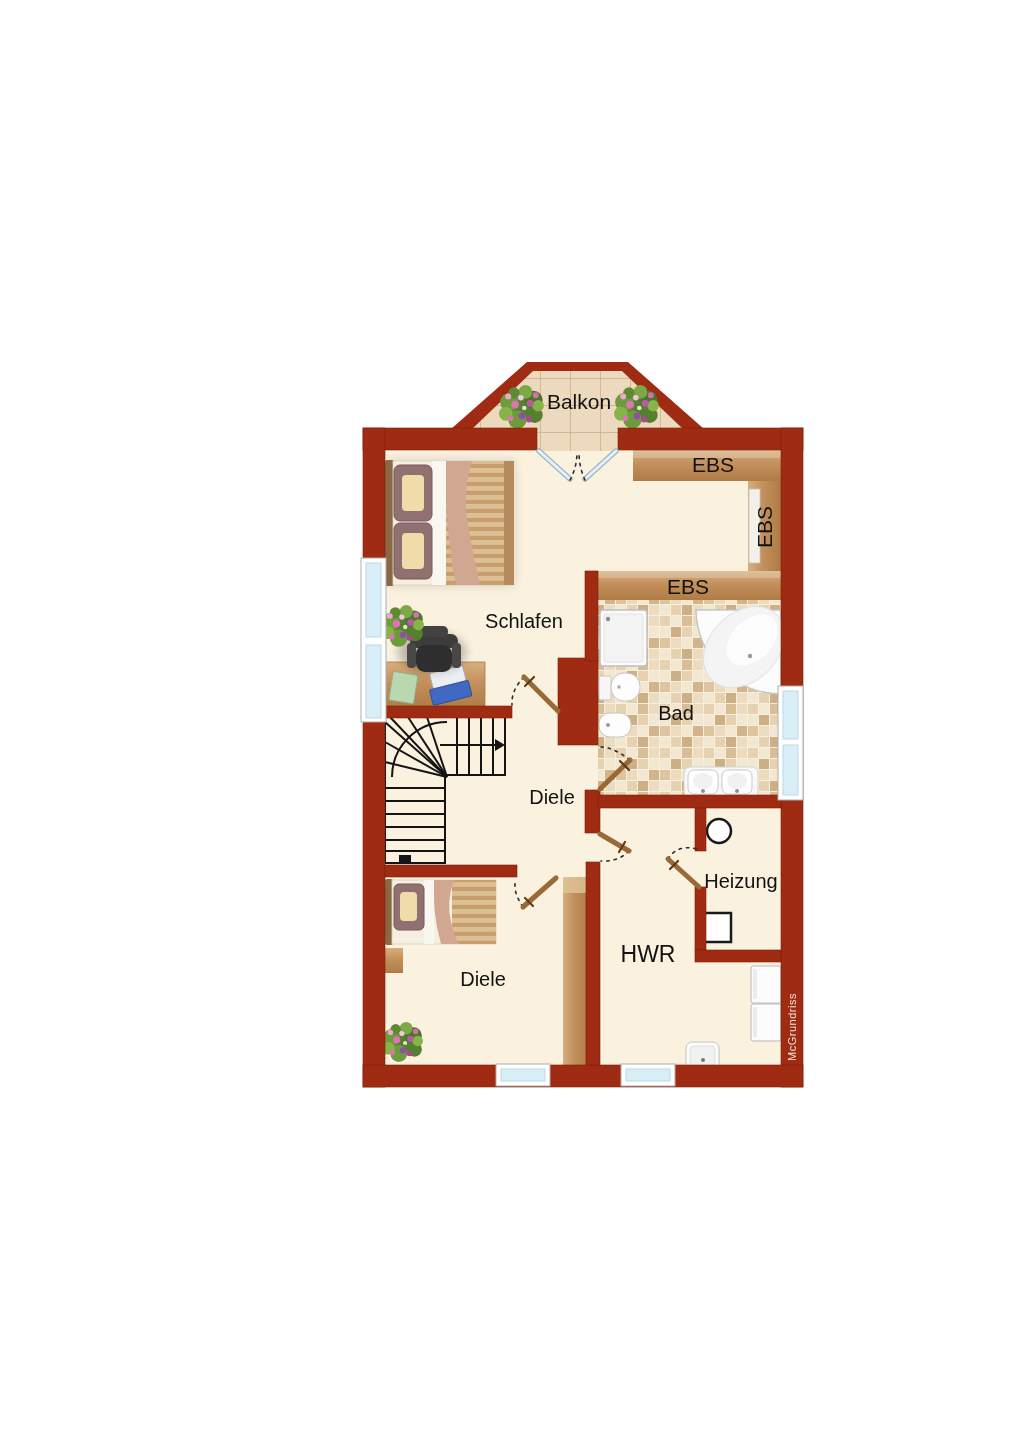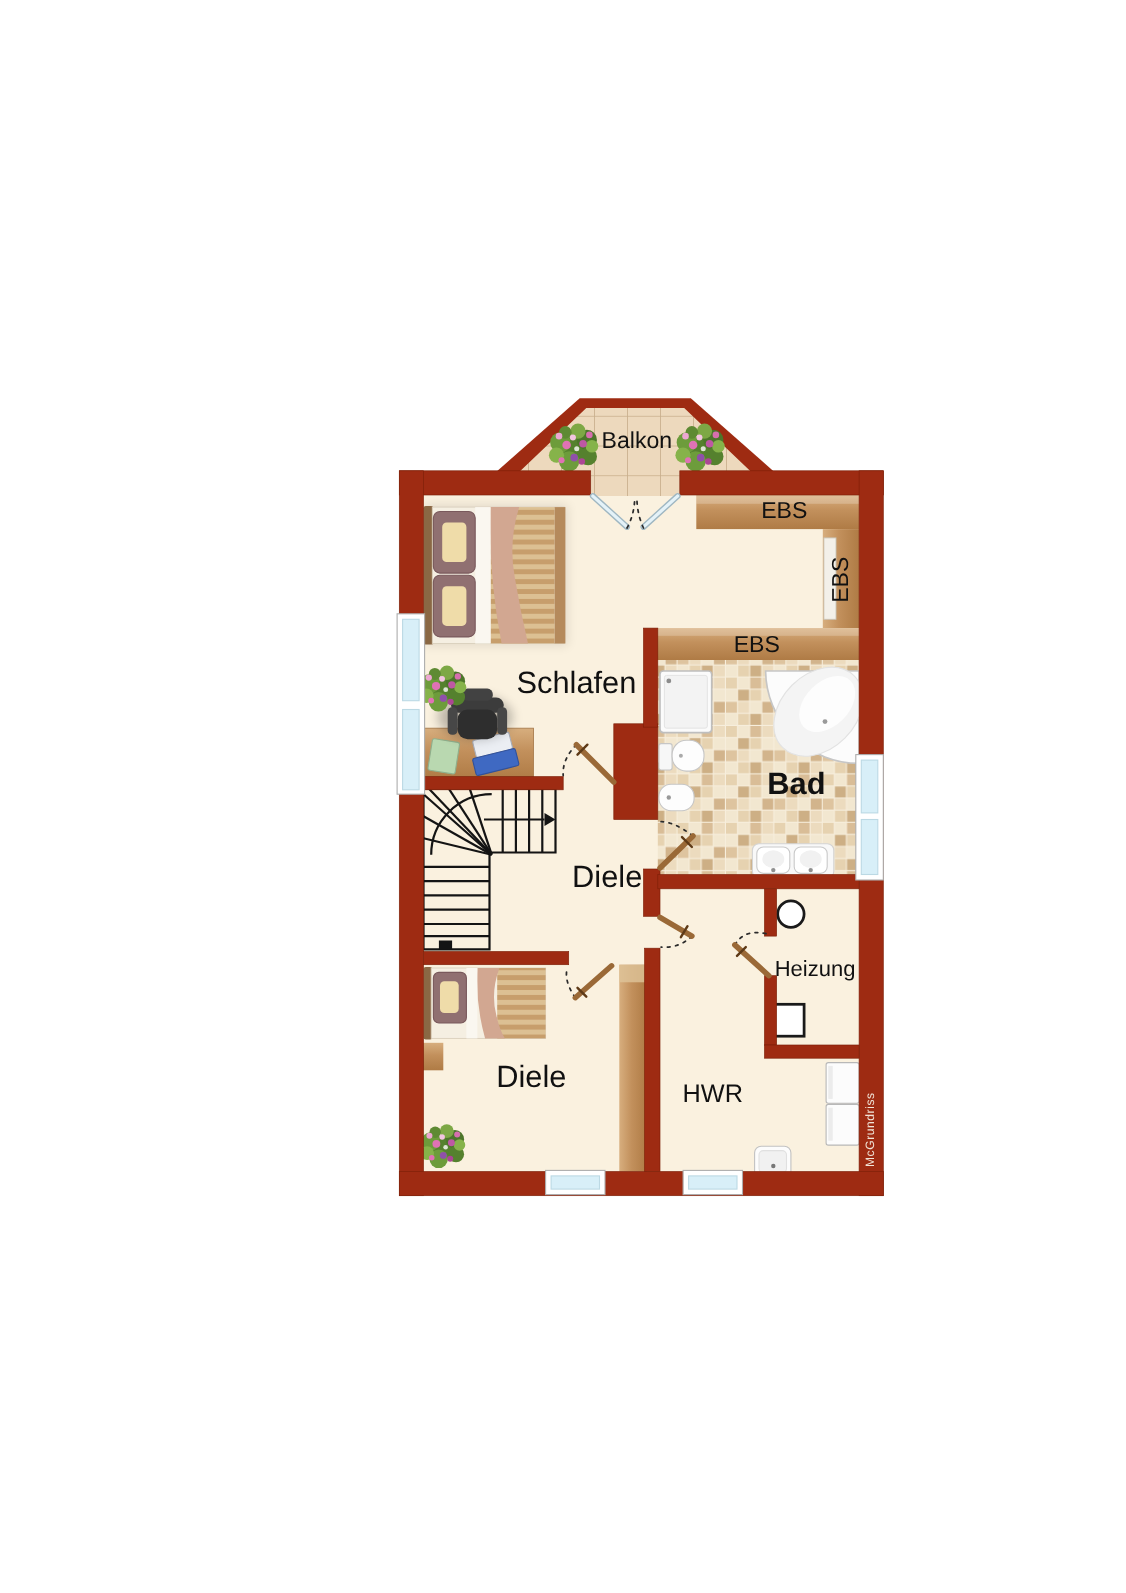--- a/index.html
+++ b/index.html
@@ -2,21 +2,21 @@
 <html><head>
 <meta charset="utf-8">
 <style>
   html,body{margin:0;padding:0;background:#fff;}
   #canvas{position:relative;width:1024px;height:1448px;background:#ffffff;overflow:hidden;
           font-family:"Liberation Sans", sans-serif;}
   #plan-svg{position:absolute;left:0;top:0;}
   .lbl{position:absolute;transform:translate(-50%,-50%);color:#111;white-space:nowrap;
        font-family:"Liberation Sans", sans-serif;line-height:1;}
   .lbl.vert{transform:translate(-50%,-50%) rotate(-90deg);}
-  .s22{font-size:28px;} .s21{font-size:21px;} .s20{font-size:20px;} .s23{font-size:23px;margin-top:40px;}
+  .s22{font-size:20px;} .s21{font-size:21px;} .s20{font-size:20px;} .s23{font-size:23px;}
   .watermark{font-size:11px;color:#F1E4D8;letter-spacing:0.5px;}
 </style>
 </head>
 <body>
 
 <div id="canvas">
 <svg id="plan-svg" width="1024" height="1448" viewBox="0 0 1024 1448">
   <defs>
     <linearGradient id="woodH" x1="0" y1="0" x2="0" y2="1">
       <stop offset="0" stop-color="#D7AE7E"></stop>
@@ -297,19 +297,19 @@
       <line x1="525" y1="898" x2="533" y2="906" stroke="#5E3A17" stroke-width="2.2"></line>
     </g>
   </g>
 </svg>
 
   <div class="lbl s21" style="left:579px;top:401px;">Balkon</div>
   <div class="lbl s21" style="left:713px;top:464px;">EBS</div>
   <div class="lbl s21 vert" style="left:764px;top:527px;">EBS</div>
   <div class="lbl s21" style="left:688px;top:586px;">EBS</div>
   <div class="lbl s22" style="left:524px;top:621px;">Schlafen</div>
-  <div class="lbl s22" style="left:724px;top:713px;font-weight:bold;">Bad</div>
+  <div class="lbl s22" style="left:676px;top:713px;">Bad</div>
   <div class="lbl s22" style="left:536px;top:797px;margin-left:16px;">Diele</div>
   <div class="lbl s20" style="left:741px;top:881px;text-align:center;">Heizung</div>
   <div class="lbl s23" style="left:648px;top:954px;">HWR</div>
   <div class="lbl s22" style="left:483px;top:979px;">Diele</div>
   <div class="lbl vert watermark" style="left:792px;top:1027px;">McGrundriss</div>
 </div>
 
 </body></html>

